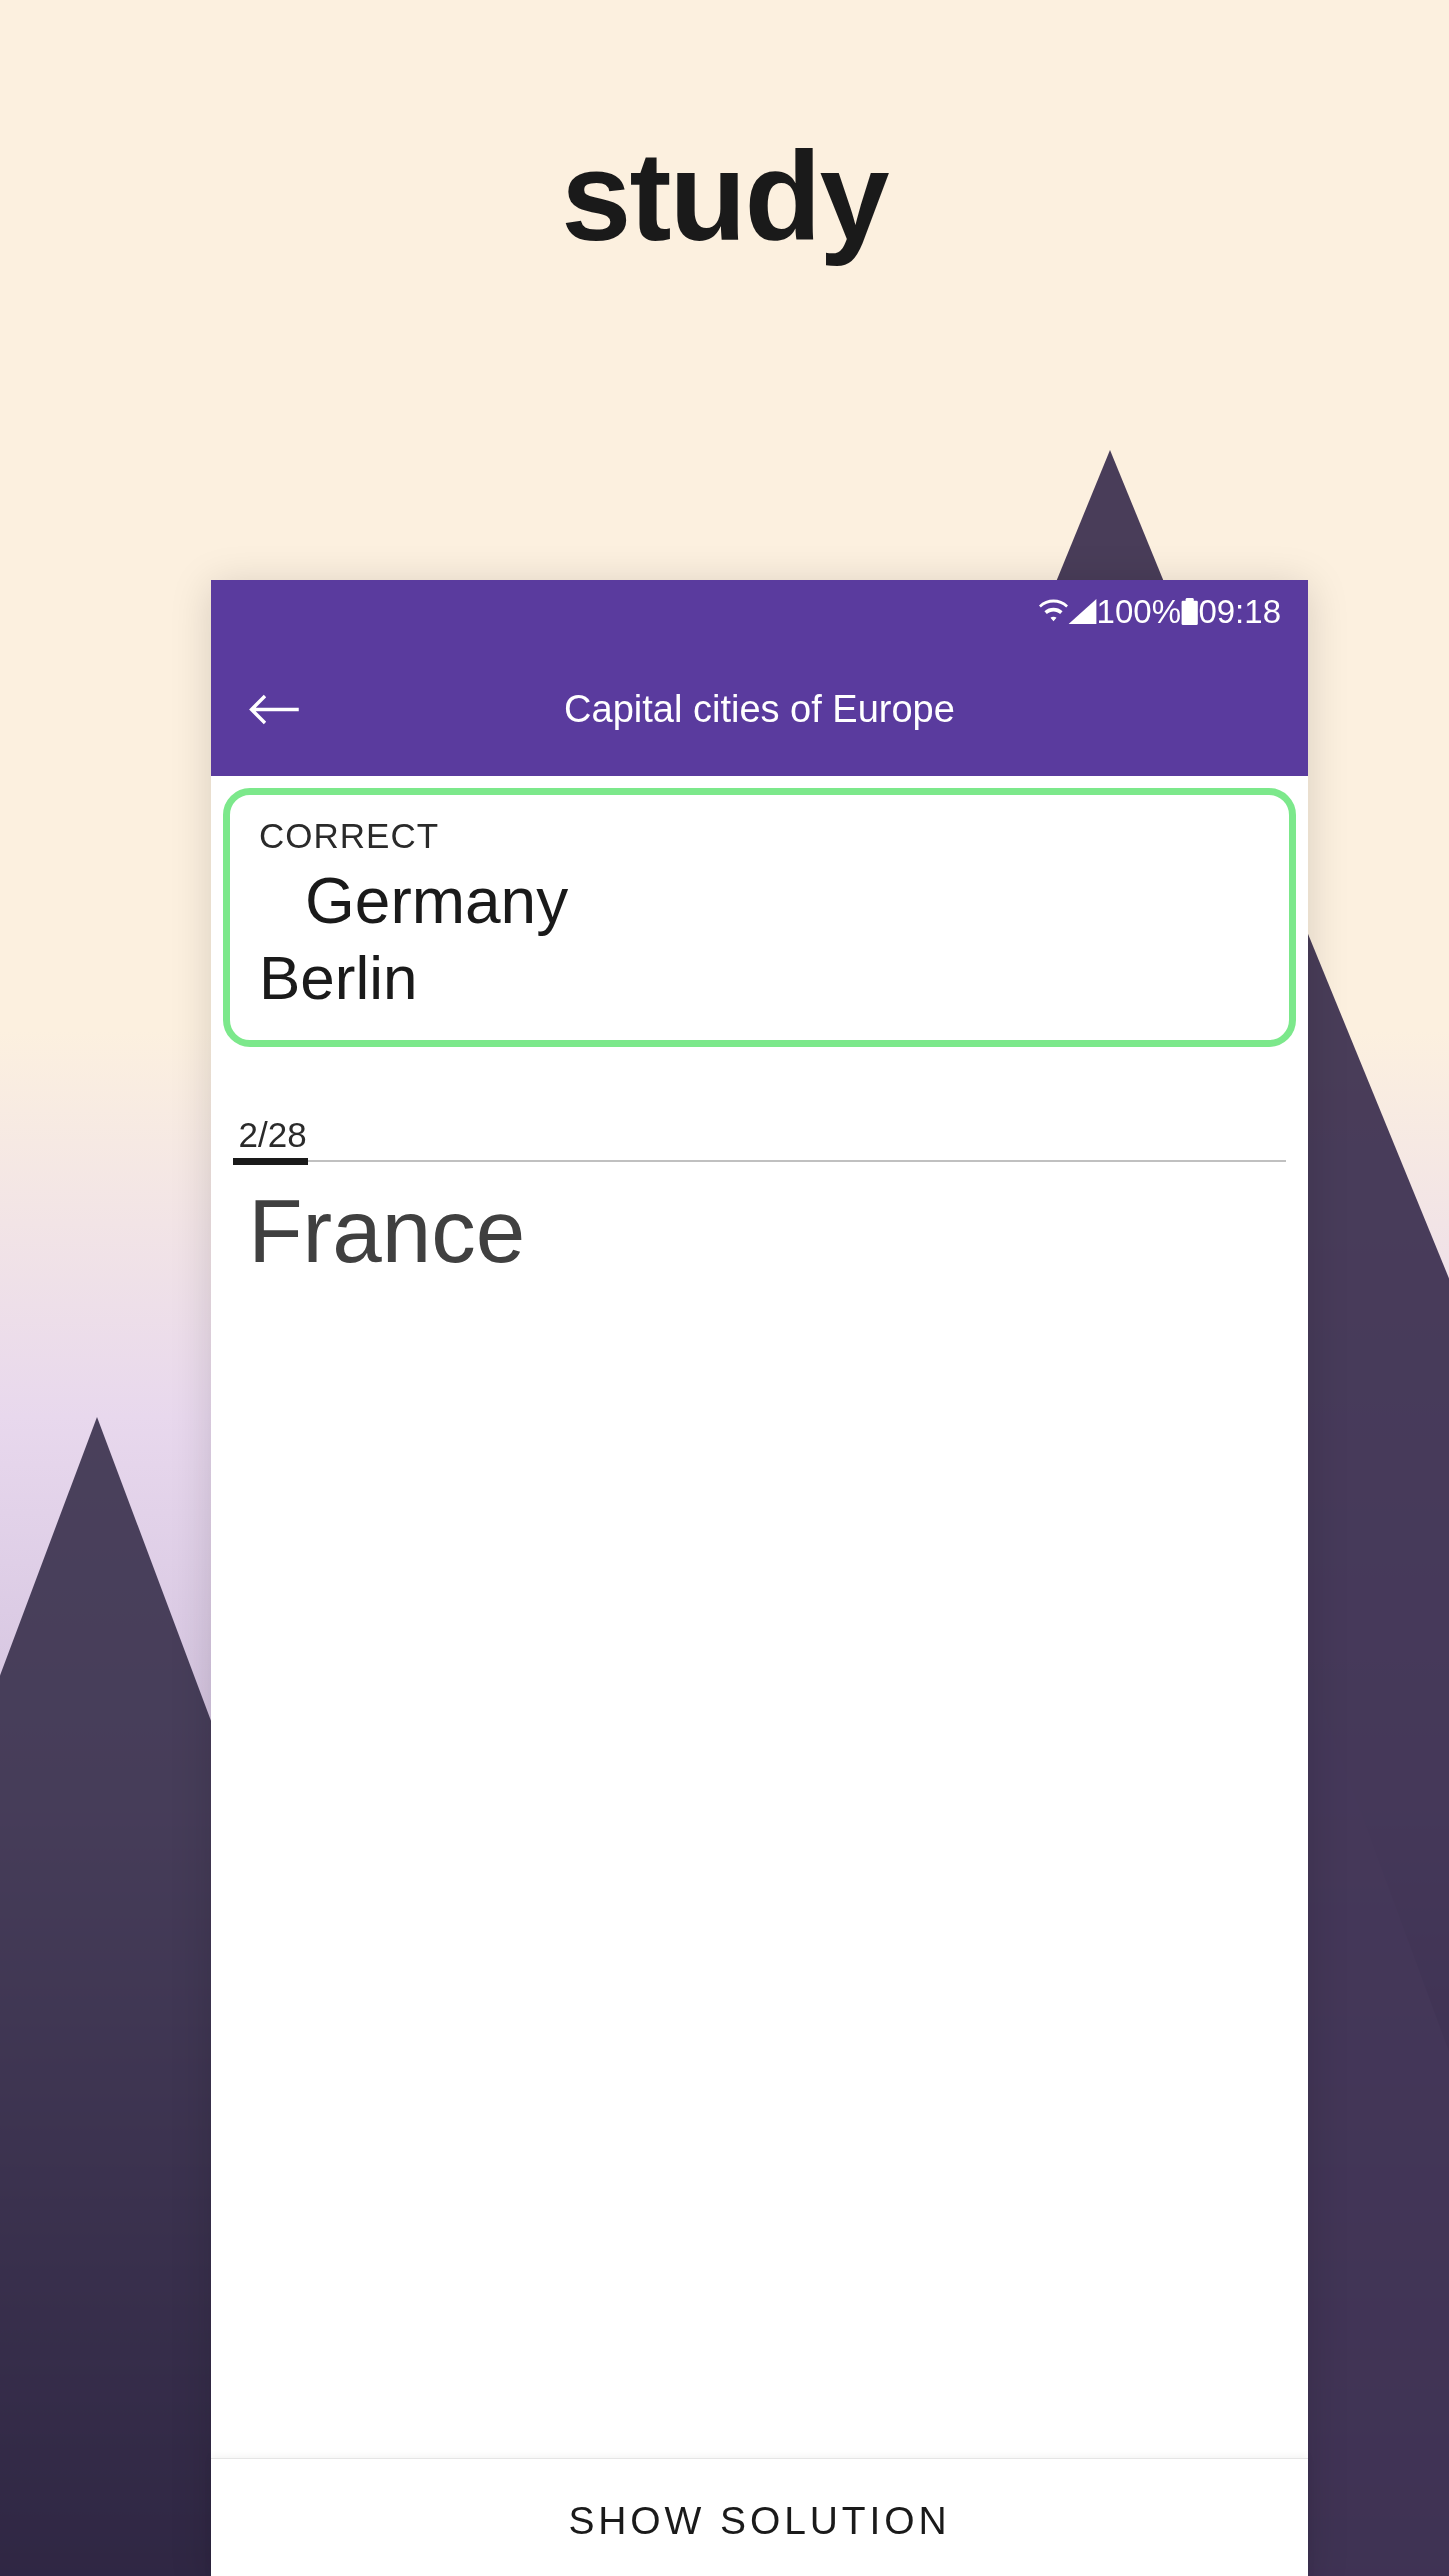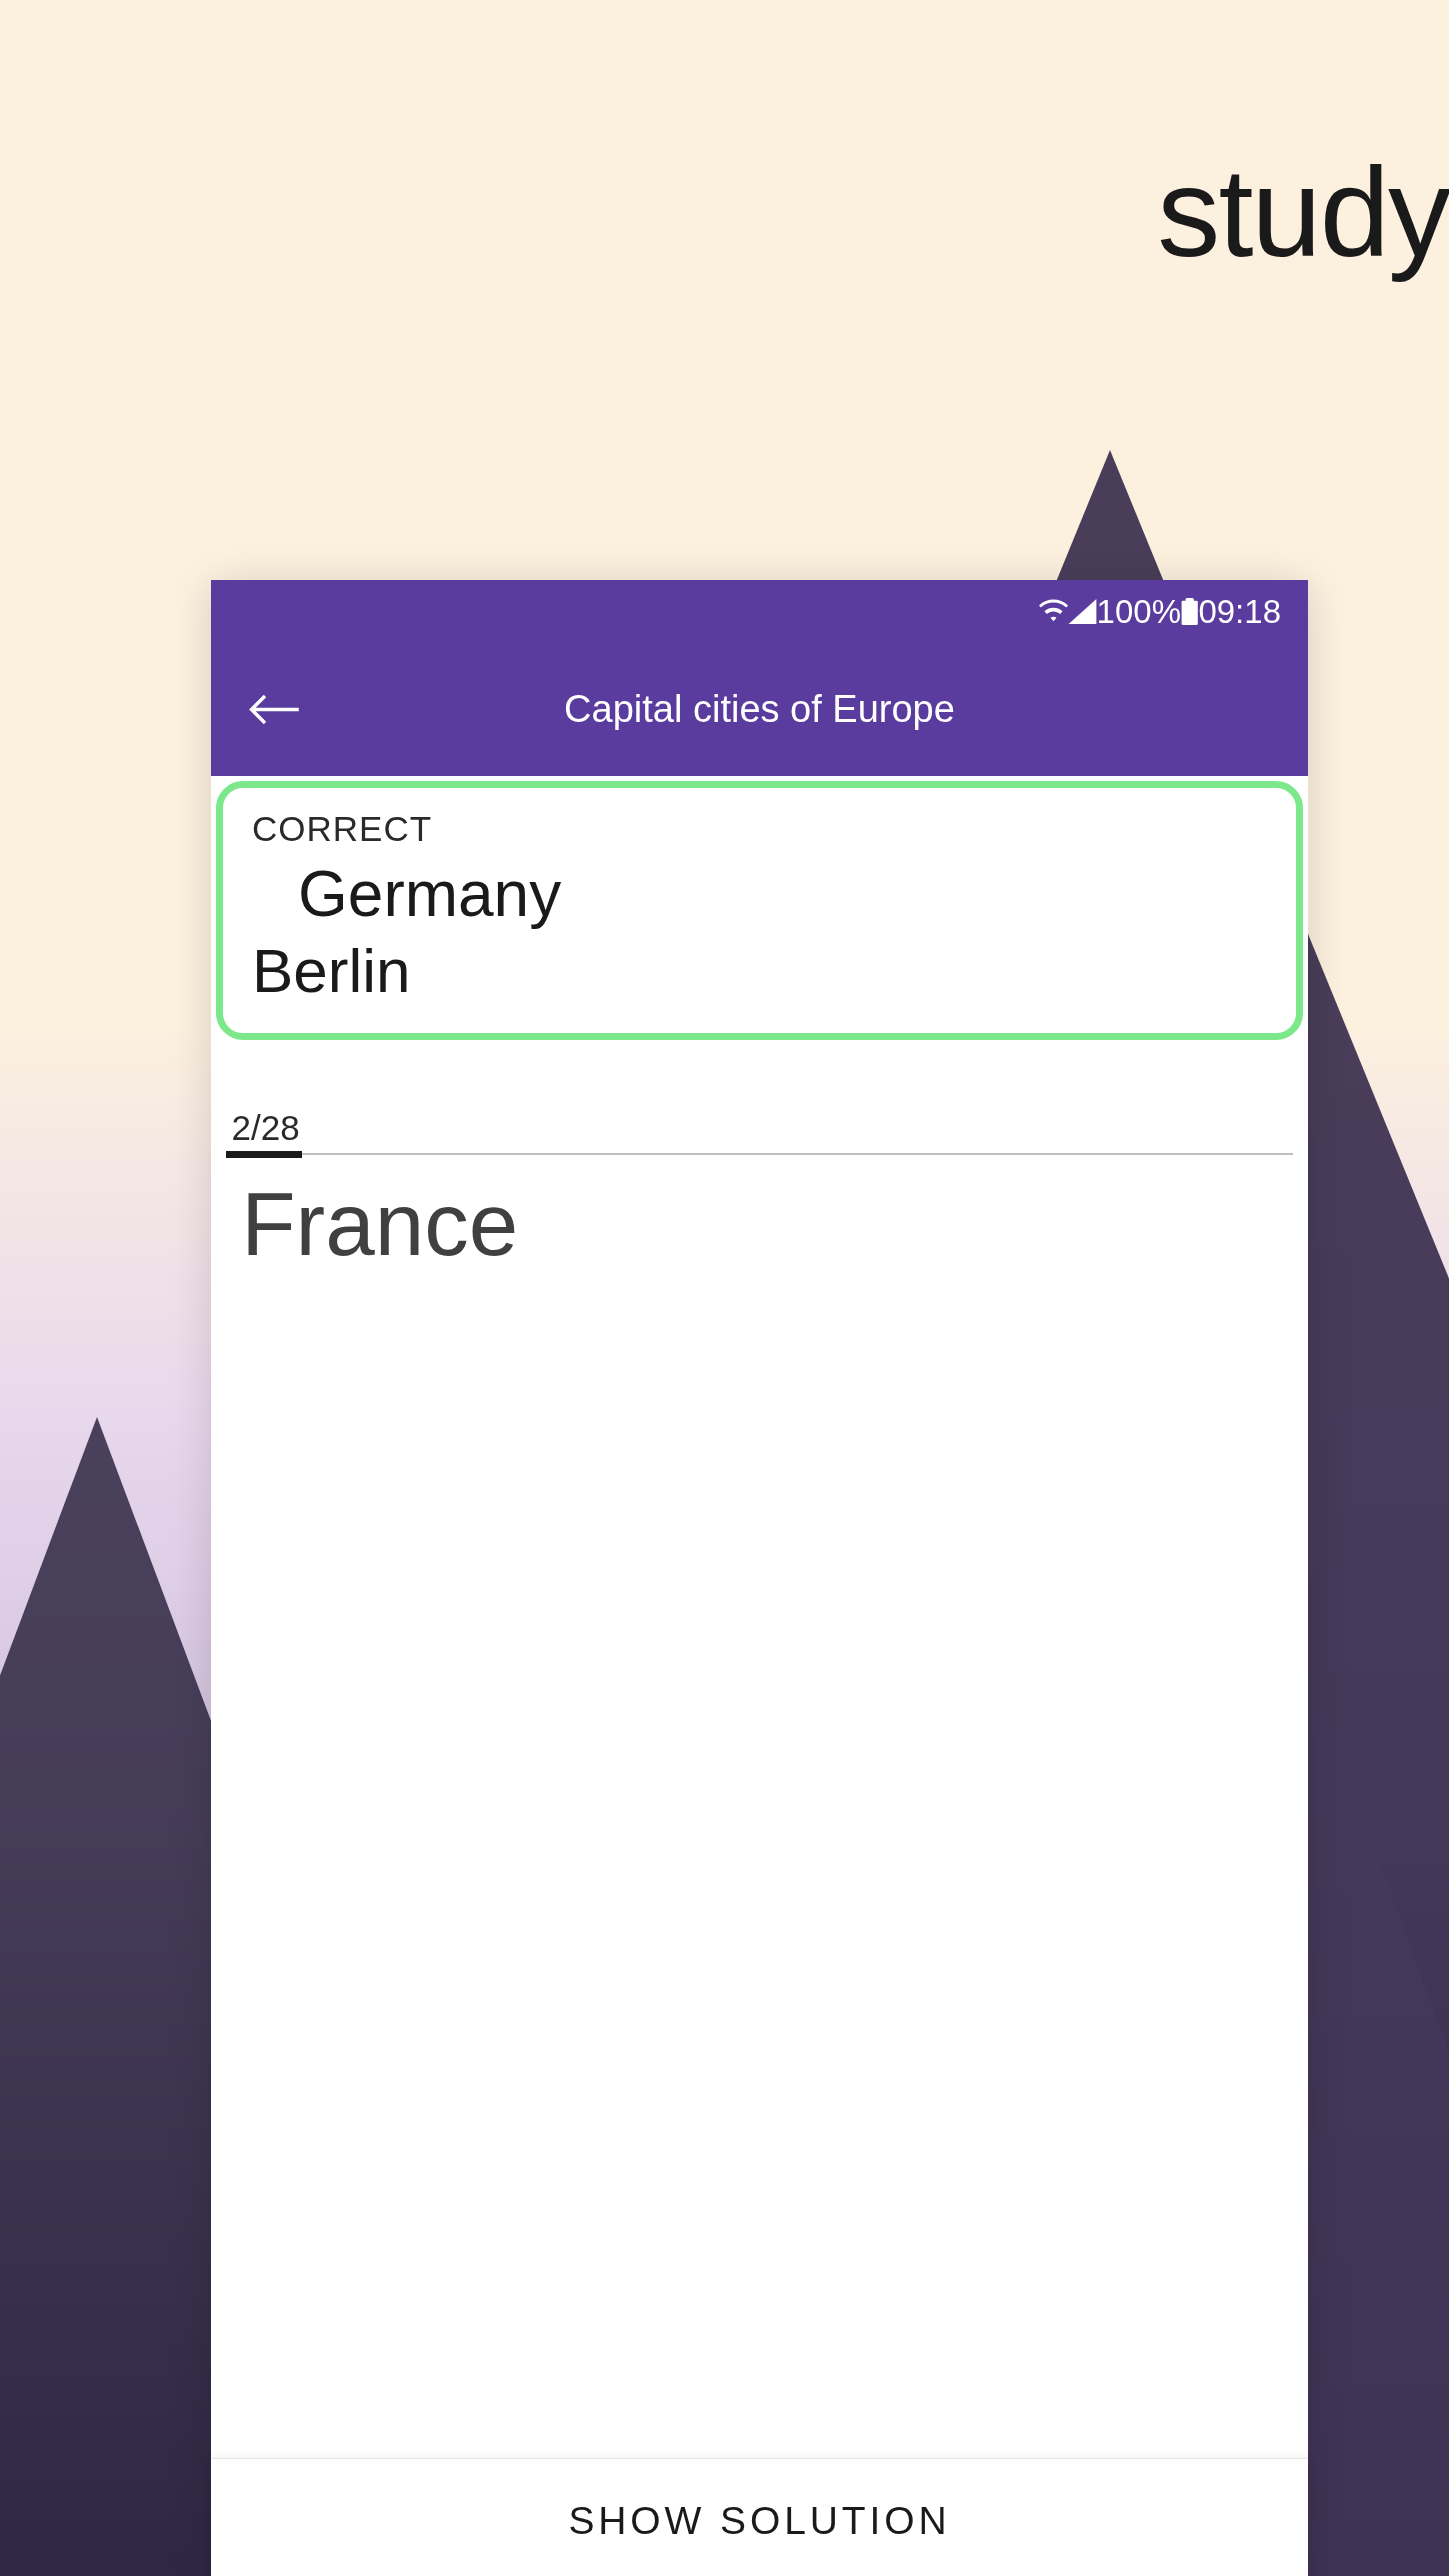--- a/index.html
+++ b/index.html
@@ -50,26 +50,26 @@
       right: -193px;
       width: 0;
       height: 0;
       border-left: 676px solid transparent;
       border-right: 676px solid transparent;
       border-bottom: 1836px solid #d8c5e8;
       opacity: 0.6;
     }
     .headline {
       position: absolute;
-      top: 137px;
+      top: 121px;
       left: 0;
       width: 100%;
-      text-align: right;
+      text-align: center;
       font-size: 126px;
-      font-weight: 400;
+      font-weight: 700;
       color: #1a1a1a;
       line-height: 1.2;
       letter-spacing: -1.9px;
     }
     .phone {
       position: absolute;
       top: 580px;
       left: 211px;
       width: 1097px;
       height: 2002px;
@@ -119,21 +119,21 @@
     .app-title {
       position: absolute;
       left: 50%;
       transform: translateX(-50%);
       color: #ffffff;
       font-size: 38px;
       font-weight: 400;
     }
     .content {
       flex: 1;
-      padding: 5px;
+      padding: 12px;
       background: #ffffff;
       display: flex;
       flex-direction: column;
     }
     .correct-card {
       border: 7.7px solid #7ce88b;
       border-radius: 27px;
       padding: 21px 29px 27px 29px;
       margin-bottom: 68px;
     }

